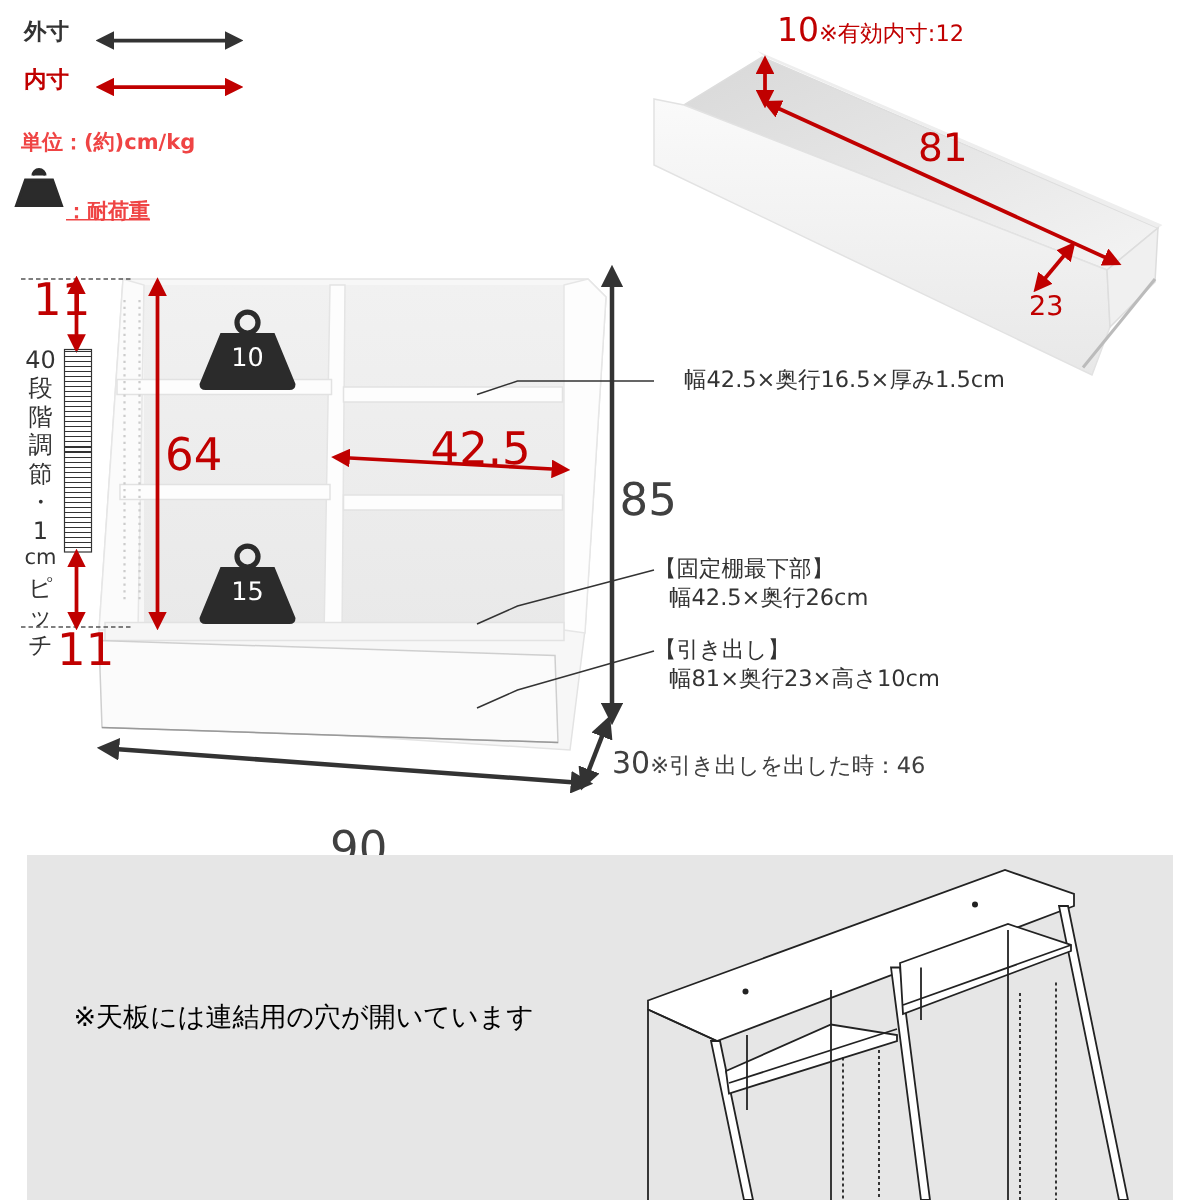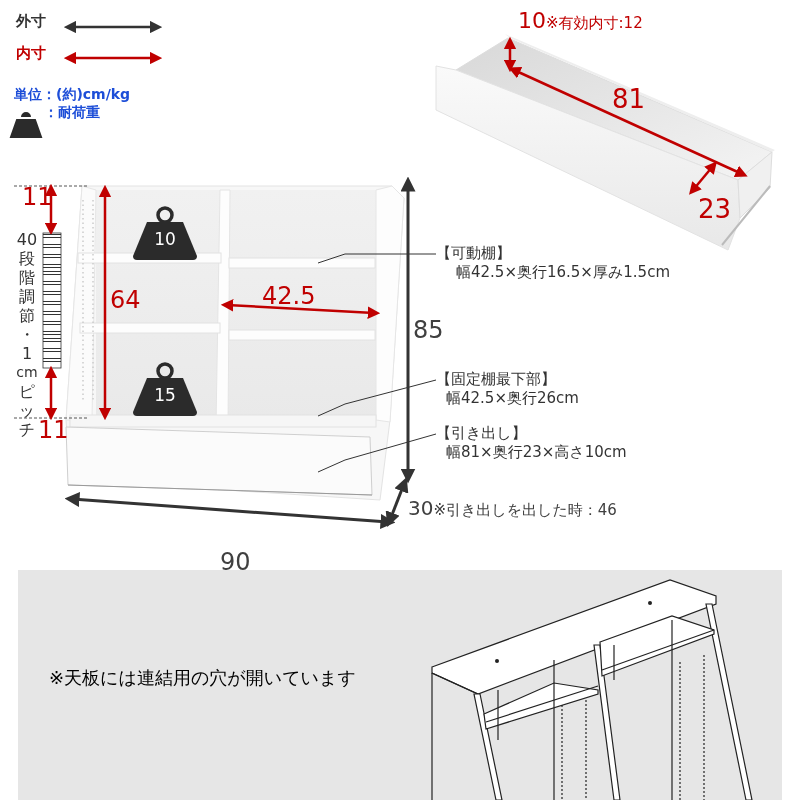--- a/index.html
+++ b/index.html
@@ -2,24 +2,24 @@
 <html><head>
 <meta charset="utf-8">
 <style>
   html, body { margin:0; padding:0; }
   body { width:800px; height:800px; background:#ffffff; position:relative; overflow:hidden;
          font-family:"DejaVu Sans", "Liberation Sans", sans-serif; color:#333; }
   .abs { position:absolute; }
   .legend-label { font-size:15px; font-weight:bold; }
   .legend-outer { color:#333; }
   .legend-inner { color:#c00000; }
-  .unit-text { font-size:14px; color:#1d4ed8; font-weight:bold; }
+  .unit-text { font-size:14px; color:#ef4444; font-weight:bold; }
   .red { color:#c00000; }
   .dark { color:#404040; }
-  .dim-big { font-size:24px; }
+  .dim-big { font-size:30px; }
   .callout-title { font-size:15px; color:#333; white-space:nowrap; }
   .callout-body { font-size:15px; color:#333; white-space:nowrap; }
   .vert-text { font-size:16px; color:#333; line-height:19px; text-align:center; width:22px; }
   .weight-num { font-size:17px; color:#fff; text-align:center; width:60px; }
   .bottom-panel { left:18px; top:570px; width:764px; height:230px; background:#e6e6e6; }
   .note-text { font-size:18px; color:#000000; white-space:nowrap;margin-left:11px; }
   svg { position:absolute; left:0; top:0; }
 </style>
 </head>
 <body>
@@ -35,21 +35,21 @@
       </marker>
   </defs>
   <line x1="70" y1="27" x2="156" y2="27" stroke="#333" stroke-width="2.5" marker-start="url(#ah-dark)" marker-end="url(#ah-dark)"></line>
   <line x1="70" y1="58" x2="156" y2="58" stroke="#c00000" stroke-width="2.5" marker-start="url(#ah-red)" marker-end="url(#ah-red)"></line>
 </svg>
 <div class="abs legend-label legend-inner" style="left:16px;top:44px;font-family:Liberation Mono, monospace;">内寸</div>
 <div class="abs unit-text" style="left:14px;top:86px;">単位：(約)cm/kg</div>
 <svg width="800" height="800" style="pointer-events:none">
   <path d="M22,117 a4,4 0 1,1 8,0 M17,120 h18 l6,17 h-30 z" fill="#2b2b2b" stroke="#2b2b2b" stroke-width="2"></path>
 </svg>
-<div class="abs unit-text" style="left:44px;top:104px;">：耐荷重</div>
+<div class="abs unit-text" style="left:44px;top:132px;text-decoration:underline;">：耐荷重</div>
 
 <svg width="800" height="800" style="pointer-events:none">
   <defs>
     <linearGradient id="g-drawer-front" x1="0" y1="0" x2="0" y2="1">
       <stop offset="0" stop-color="#fafafa"></stop>
         <stop offset="1" stop-color="#e8e8e8"></stop>
     </linearGradient>
     <linearGradient id="g-drawer-in" x1="0" y1="0" x2="1" y2="1">
       <stop offset="0" stop-color="#d8d8d8"></stop>
         <stop offset="1" stop-color="#f4f4f4"></stop>
@@ -67,21 +67,21 @@
   <line x1="722" y1="245" x2="770" y2="186" stroke="#bbb" stroke-width="2"></line>
 
   <line x1="510" y1="43" x2="510" y2="66" stroke="#c00000" stroke-width="2.5" marker-start="url(#ah-red)" marker-end="url(#ah-red)"></line>
   <line x1="514" y1="70" x2="742" y2="174" stroke="#c00000" stroke-width="2.5" marker-start="url(#ah-red)" marker-end="url(#ah-red)"></line>
   <line x1="693" y1="190" x2="713" y2="166" stroke="#c00000" stroke-width="2.5" marker-start="url(#ah-red)" marker-end="url(#ah-red)"></line>
 </svg>
 <div class="abs red" style="left:518px;top:8px;font-size:22px;white-space:nowrap;">
   <span>10</span><span style="font-size:15px;">※有効内寸:12</span>
 </div>
 <div class="abs red" style="left:612px;top:84px;font-size:26px;">81</div>
-<div class="abs red" style="left:686px;top:194px;font-size:26px;margin-left:12px;">23</div>
+<div class="abs red" style="left:686px;top:194px;font-size:18px;">23</div>
 
 <svg width="800" height="800" style="pointer-events:none">
   <defs>
     <linearGradient id="g-back" x1="0" y1="0" x2="0" y2="1">
       <stop offset="0" stop-color="#f1f1f1"></stop>
         <stop offset="1" stop-color="#e9e9e9"></stop>
     </linearGradient>
   </defs>
 
   <polygon points="82,186 392,186 404,198 390,420 380,500 70,480 66,420" fill="#f7f7f7" stroke="#e3e3e3"></polygon>
@@ -157,32 +157,31 @@
   <div class="vert-text">節</div>
   <div class="vert-text">・</div>
   <div class="vert-text">1</div>
   <div class="vert-text" style="font-size:14px;">cm</div>
   <div class="vert-text">ピ</div>
   <div class="vert-text">ッ</div>
   <div class="vert-text">チ</div>
 </div>
 
 <div class="abs red dim-big" style="left:110px;top:286px;">64</div>
-<div class="abs red dim-big" style="left:262px;top:282px;">42.5</div>
+<div class="abs red dim-big" style="left:287px;top:282px;">42.5</div>
 <div class="abs dark dim-big" style="left:413px;top:316px;">85</div>
 <div class="abs dark dim-big" style="left:220px;top:516px;margin-top:32px;">90</div>
 <div class="abs dark" style="left:408px;top:496px;font-size:20px;white-space:nowrap;">
   <span>30</span><span style="font-size:15px;">※引き出しを出した時：46</span>
 </div>
 
 <div class="abs weight-num" style="left:135px;top:229px;">10</div>
 <div class="abs weight-num" style="left:135px;top:385px;">15</div>
 
 <div class="abs" style="left:436px;top:244px;">
-  <div class="callout-title">【可動棚】</div>
   <div class="callout-body" style="margin-left:20px;">幅42.5×奥行16.5×厚み1.5cm</div>
 </div>
 <div class="abs" style="left:436px;top:370px;">
   <div class="callout-title">【固定棚最下部】</div>
   <div class="callout-body" style="margin-left:10px;">幅42.5×奥行26cm</div>
 </div>
 <div class="abs" style="left:436px;top:424px;">
   <div class="callout-title">【引き出し】</div>
   <div class="callout-body" style="margin-left:10px;">幅81×奥行23×高さ10cm</div>
 </div>

